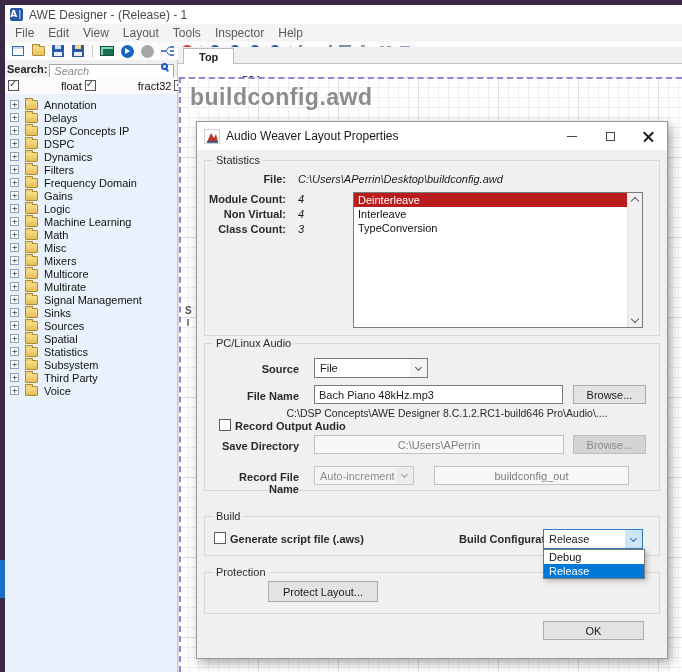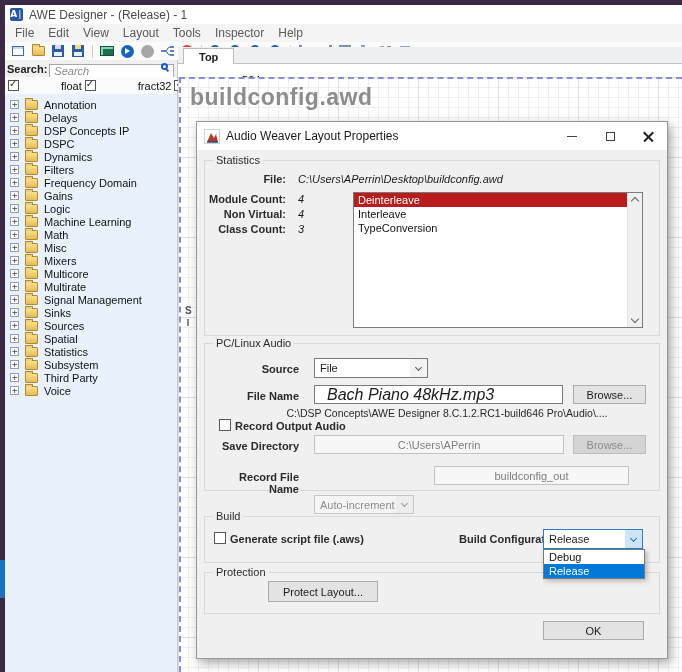--- a/index.html
+++ b/index.html
@@ -136,21 +136,21 @@
   .combo .arr { width:17px; display:flex; align-items:center; justify-content:center; background:#f3f3f3; }
   .combo .arr .chv { width:5px; height:5px; border-right:1.5px solid #555; border-bottom:1.5px solid #555; transform:rotate(45deg); margin-top:-2px; }
   .combo.disabled { border-color:#c6c6c6; background:#f5f5f5; }
   .combo.disabled .val { color:#8c8c8c; }
   .combo.disabled .arr { background:#ededed; }
   .combo.disabled .arr .chv { border-color:#9a9a9a; }
   .combo.focused { border-color:#2f7cc4; }
   .combo.focused .arr { background:#cde6f7; }
   .combo.focused .arr .chv { border-color:#2f6fa8; }
 
-  .tfield { position:absolute; background:#fff; border:1px solid #7a7a7a; font-size:16px; color:#1a1a1a; padding:0 12px;font-style:italic; }
+  .tfield { position:absolute; background:#fff; border:1px solid #7a7a7a; font-size:11px; color:#1a1a1a; padding:0 4px; }
   input.tfield { font-family:"Liberation Sans",sans-serif; }
   .dfield { position:absolute; background:#f7f7f7; border:1px solid #c2c2c2; font-size:11px; color:#7e7e7e; display:flex; align-items:center; justify-content:center; }
 
   .btn { position:absolute; background:#e3e3e3; border:1px solid #ababab; font-size:11px; color:#1a1a1a;
          display:flex; align-items:center; justify-content:center; }
   .btn.disabled { background:#d4d4d4; border-color:#bdbdbd; color:#8a8a8a; }
 
   .hint { position:absolute; font-size:10.5px; color:#2a2a2a; text-align:center; white-space:nowrap; }
 
   .dcb { position:absolute; width:12px; height:12px; border:1px solid #5a5a5a; background:#fff; }
@@ -483,29 +483,29 @@
     <div class="hint" style="left:55px; top:285px; width:390px;">C:\DSP Concepts\AWE Designer 8.C.1.2.RC1-build646 Pro\Audio\....</div>
 
     <div class="dcb" style="left:22px; top:297px;"></div>
     <div class="cblabel" style="left:38px; top:298px;">Record Output Audio</div>
 
     <div class="dlabel" style="left:10px; top:318px; width:92px;">Save Directory</div>
     <div class="dfield" style="left:117px; top:313px; width:250px; height:19px;">C:\Users\APerrin</div>
     <div class="btn disabled" style="left:376px; top:313px; width:73px; height:19px;">Browse...</div>
 
     <div class="dlabel" style="left:10px; top:349px; width:92px;">Record File Name</div>
-    <div class="combo disabled" style="left:117px; top:344px; width:100px; height:19px;margin-top:29px;">
+    <div class="combo disabled" style="left:117px; top:344px; width:100px; height:19px;">
       <span class="val">Auto-increment</span>
       <span class="arr">
           <span class="chv"></span>
         </span>
     </div>
     <div class="dfield" style="left:237px; top:344px; width:195px; height:19px;">buildconfig_out</div>
 
-    <div class="grp" style="left:7px; top:394px; width:456px; height:47px;text-decoration:underline;">
+    <div class="grp" style="left:7px; top:394px; width:456px; height:40px;text-decoration:underline;">
       <span class="grp-label">Build</span>
     </div>
     <div class="dcb" style="left:17px; top:410px;"></div>
     <div class="cblabel" style="left:33px; top:411px;">Generate script file (.aws)</div>
     <div class="cblabel" style="left:262px; top:411px;">Build Configuration</div>
     <div class="combo focused" style="left:346px; top:407px; width:100px; height:20px;">
       <span class="val">Release</span>
       <span class="arr">
           <span class="chv"></span>
         </span>

